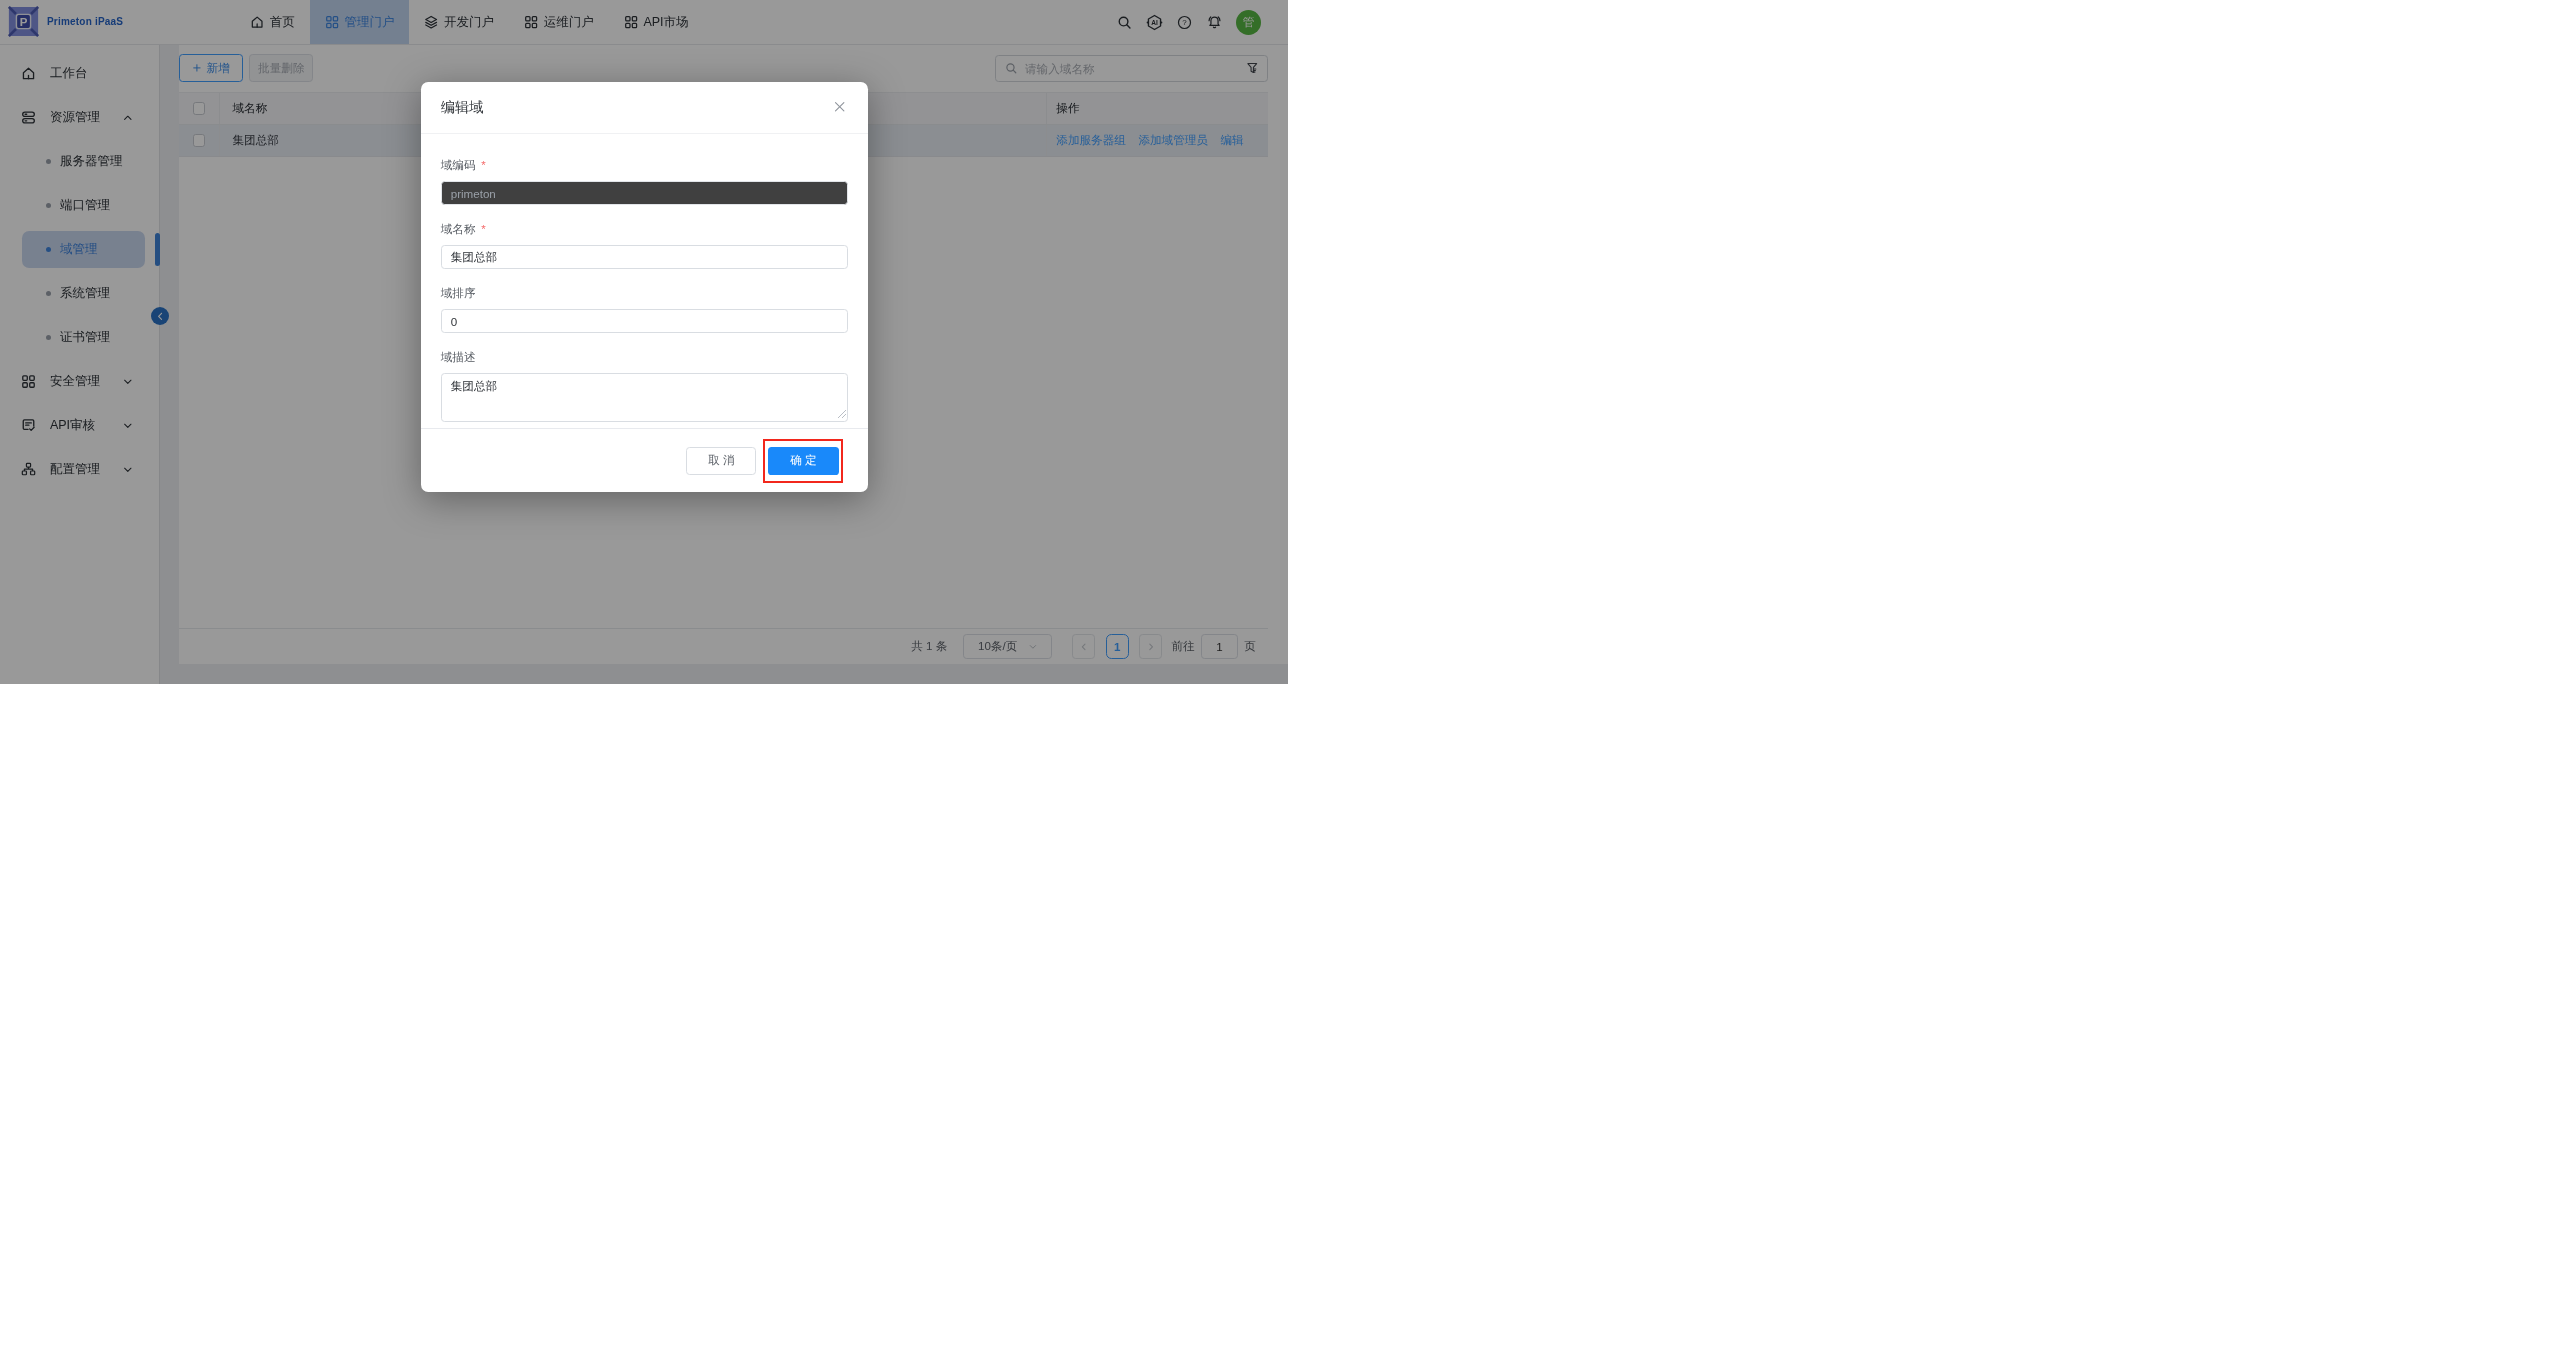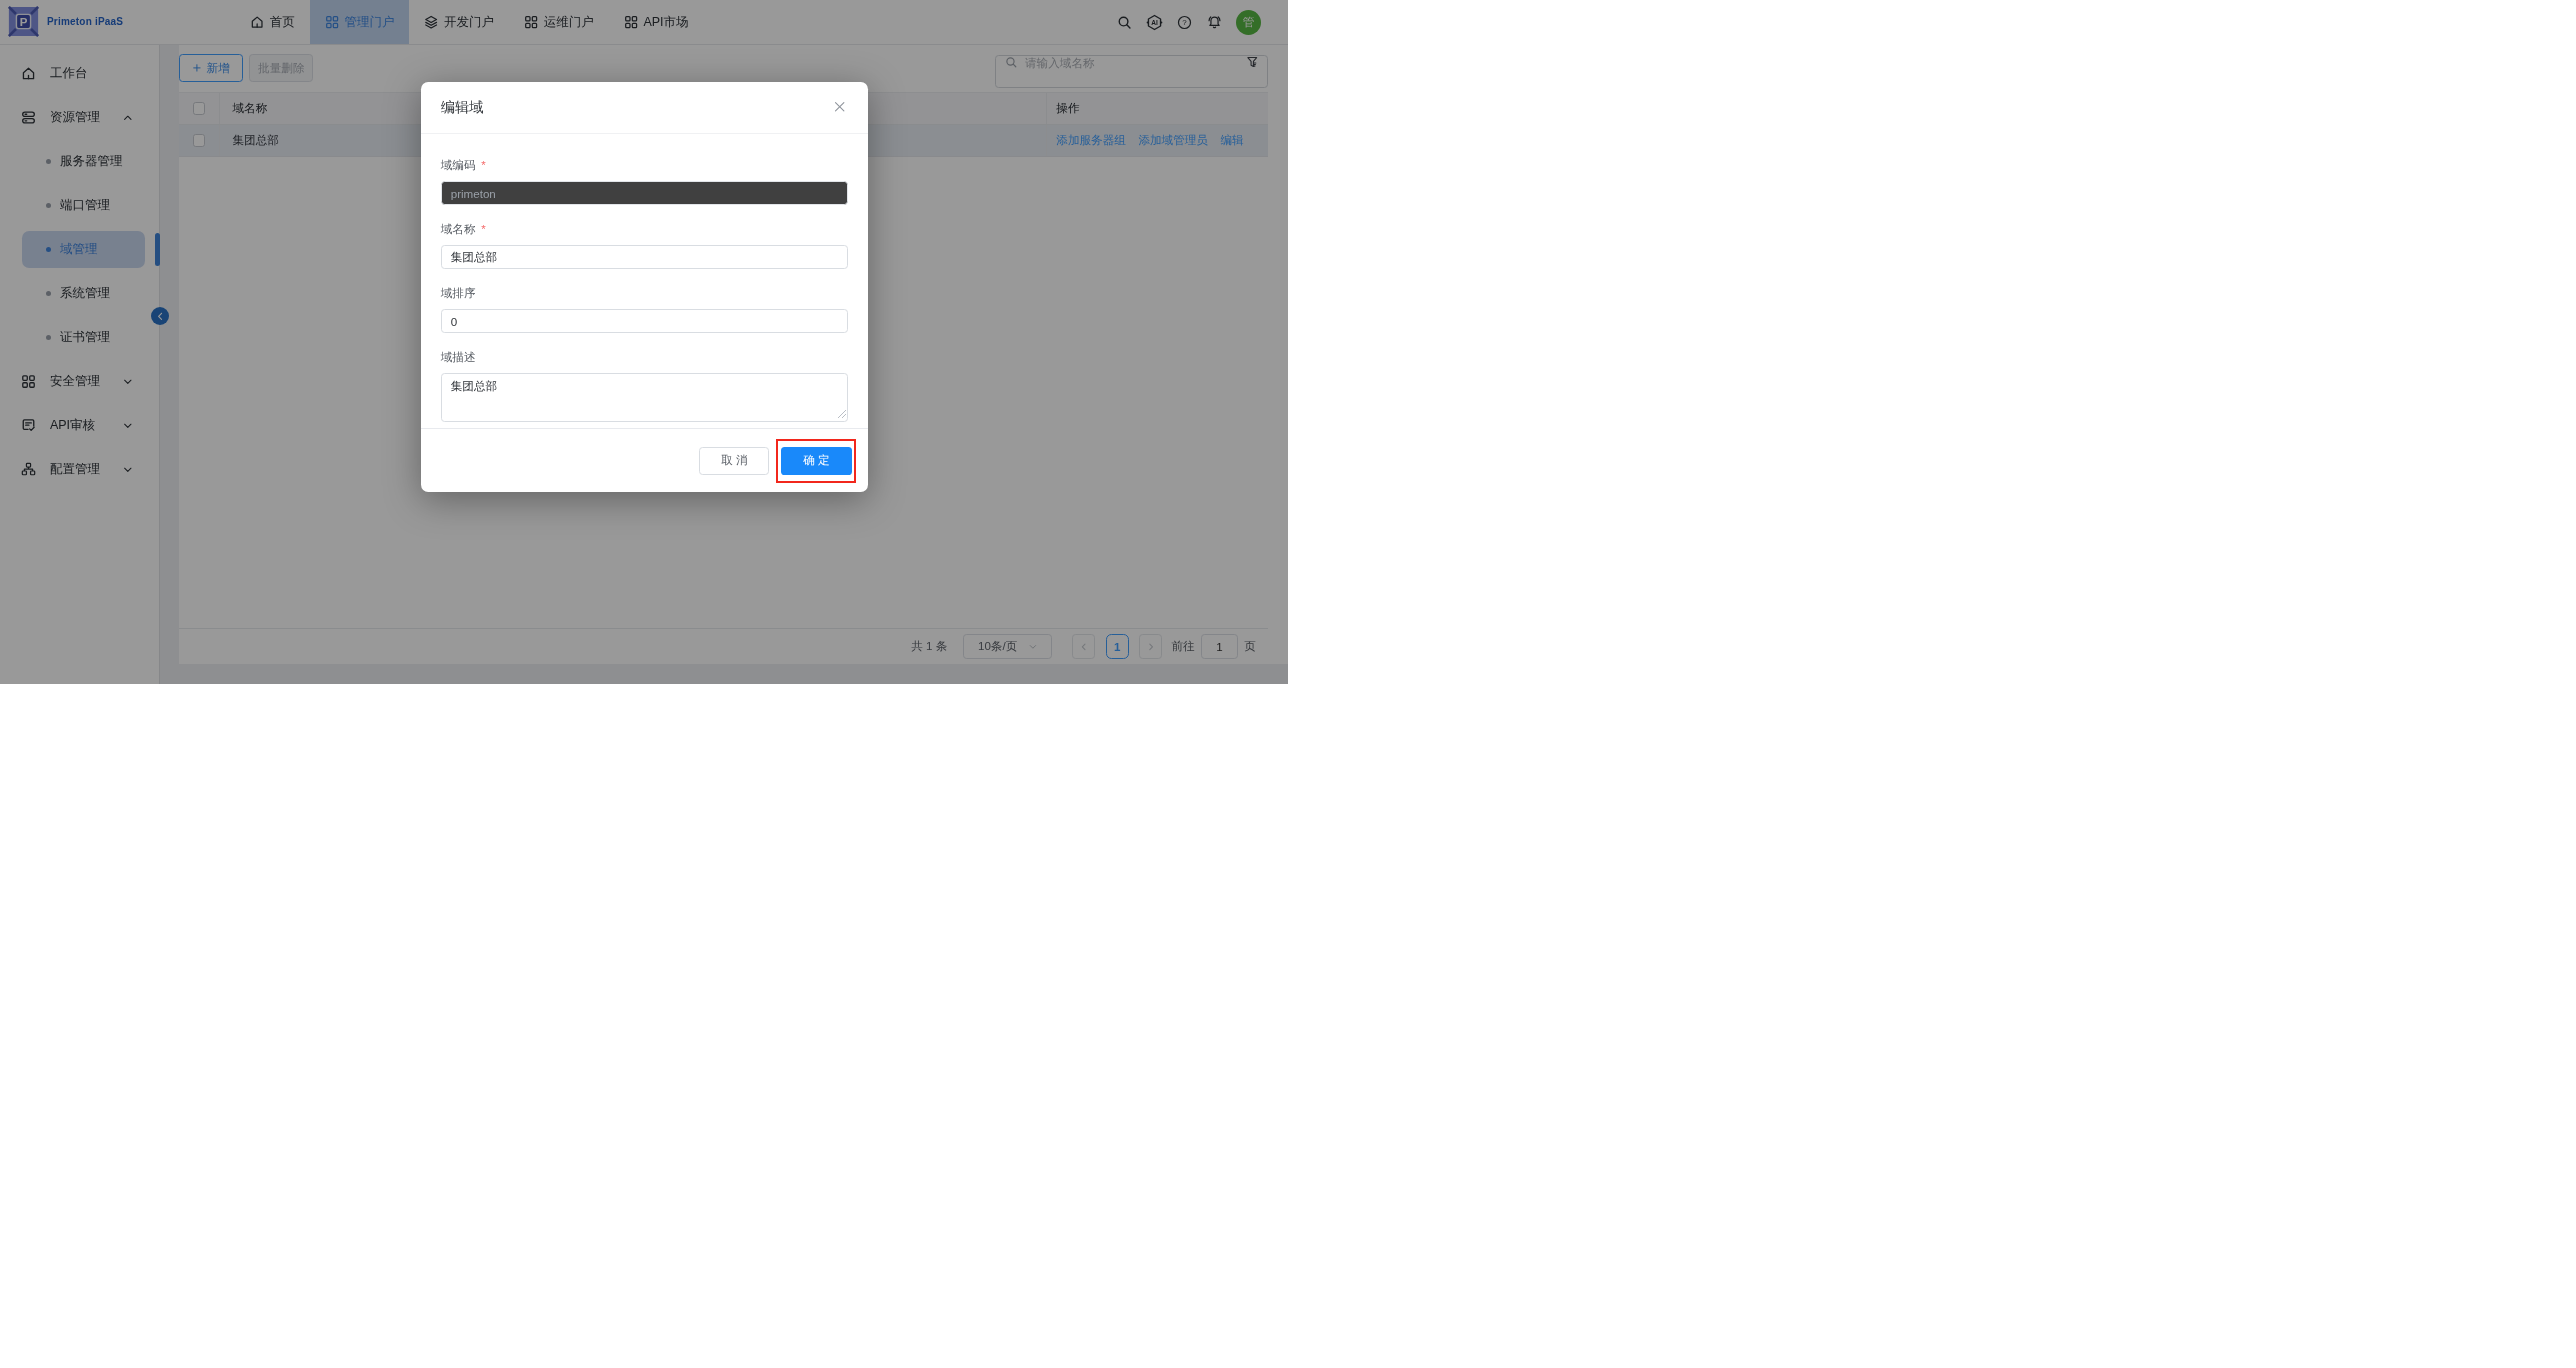--- a/index.html
+++ b/index.html
@@ -46,22 +46,22 @@
   
   .main { position:absolute; top:45px; left:160px; right:0; bottom:0; background:#edeff2; }
   .card { position:absolute; left:19px; top:0; right:0; height:619px; background:#fff;
           display:flex; flex-direction:column; }
   .toolbar { position:relative; margin-top:9px; height:28px; display:flex; gap:6.3px; padding-right:16px; }
   .btn { display:flex; align-items:center; justify-content:center; font-size:11.6px; border-radius:3.6px;
          cursor:pointer; background:#fff; }
   .btn-add { width:64px; height:28px; border:0.9px solid #409eff; color:#3d8de8; gap:4.5px; }
   .btn-batch { width:64px; height:28px; border:0.9px solid #dcdfe6; color:#a6abb3; background:#f4f5f7;
                cursor:not-allowed; }
-  .search { position:absolute; right:19.7px; top:0.9px; width:273px; height:33px; border:0.9px solid #d4d8dd;
-            border-radius:3.6px; display:flex; align-items:flex-start; padding:0 9px; gap:7.2px; background:#fff; }
+  .search { position:absolute; right:19.7px; top:0.9px; width:273px; height:27px; border:0.9px solid #d4d8dd;
+            border-radius:3.6px; display:flex; align-items:center; padding:0 9px; gap:7.2px; background:#fff; }
   .search input { border:none; outline:none; flex:1; font-size:11.6px; color:#333; background:transparent; }
   .search input::placeholder { color:#a9adb4; }
   .search .mag { color:#9aa0a8; }
   .search .fun { color:#43474e; cursor:pointer; }
 
   .table { margin-top:9.8px; margin-right:19.7px; font-size:11.6px; }
   .t-head { height:33px; display:flex; background:#f5f6f8; border-top:0.9px solid #ebedf0;
             border-bottom:0.9px solid #e7e9ed; color:#23272e; }
   .t-row { height:32px; display:flex; background:#e8edf4; border-bottom:0.9px solid #e4e7eb; color:#383d44; }
   .col-check { width:41px; display:flex; justify-content:center; align-items:center;
@@ -102,21 +102,21 @@
   .f-input.disabled { background:#404040; color:#9aa0a8; border-color:#e2e5e9; }
   .area-wrap { position:relative; margin-top:8px; }
   .f-area { display:block; width:100%; height:49px; border:0.9px solid #d9dde2; border-radius:3.6px;
             padding:4.5px 9px; font-size:11.6px; color:#2f3338; outline:none; resize:none;
             font-family:"Liberation Sans","DejaVu Sans",sans-serif; }
   .area-wrap::after { content:""; position:absolute; right:2.7px; bottom:3.6px; width:8px; height:8px;
             background:
               linear-gradient(135deg, transparent 0 45%, #b9bec5 45% 53%, transparent 53%),
               linear-gradient(135deg, transparent 0 70%, #b9bec5 70% 78%, transparent 78%); }
   .m-foot { position:absolute; left:0; right:0; bottom:0; height:64px; border-top:0.9px solid #e8eaee;
-            display:flex; align-items:center; justify-content:flex-end; padding-right:16px; gap:11.6px; }
+            display:flex; align-items:center; justify-content:flex-end; padding-right:29px; gap:11.6px; }
   .btn-cancel { width:70px; height:28px; border:0.9px solid #d9dde2; border-radius:3.6px; background:#fff;
                 color:#5f646b; font-size:11.6px; cursor:pointer; }
   .confirm-wrap { position:relative; }
   .btn-confirm { width:71px; height:28px; border:none; border-radius:3.6px; background:#1989fa;
                  color:#fff; font-size:11.6px; cursor:pointer; }
   .red-box { position:absolute; left:-5.4px; top:-7.2px; right:-3.6px; bottom:-8px;
              border:2.7px solid #f2271c; z-index:2; pointer-events:none; }
   .ic { flex:none; }
 </style>
 </head>

